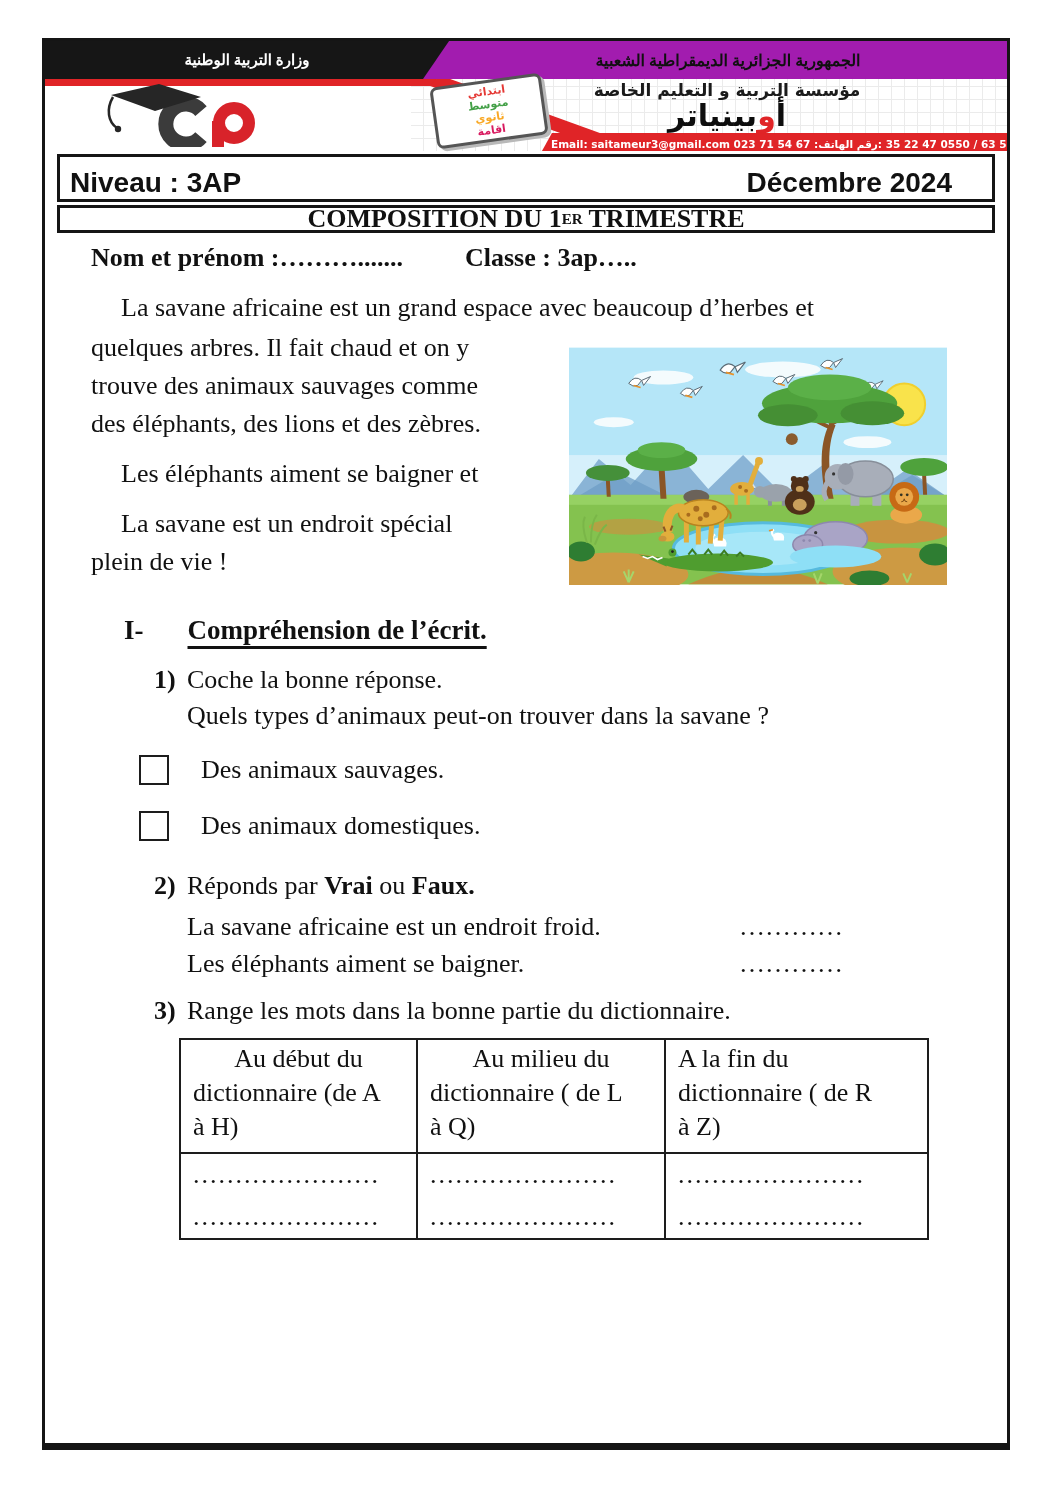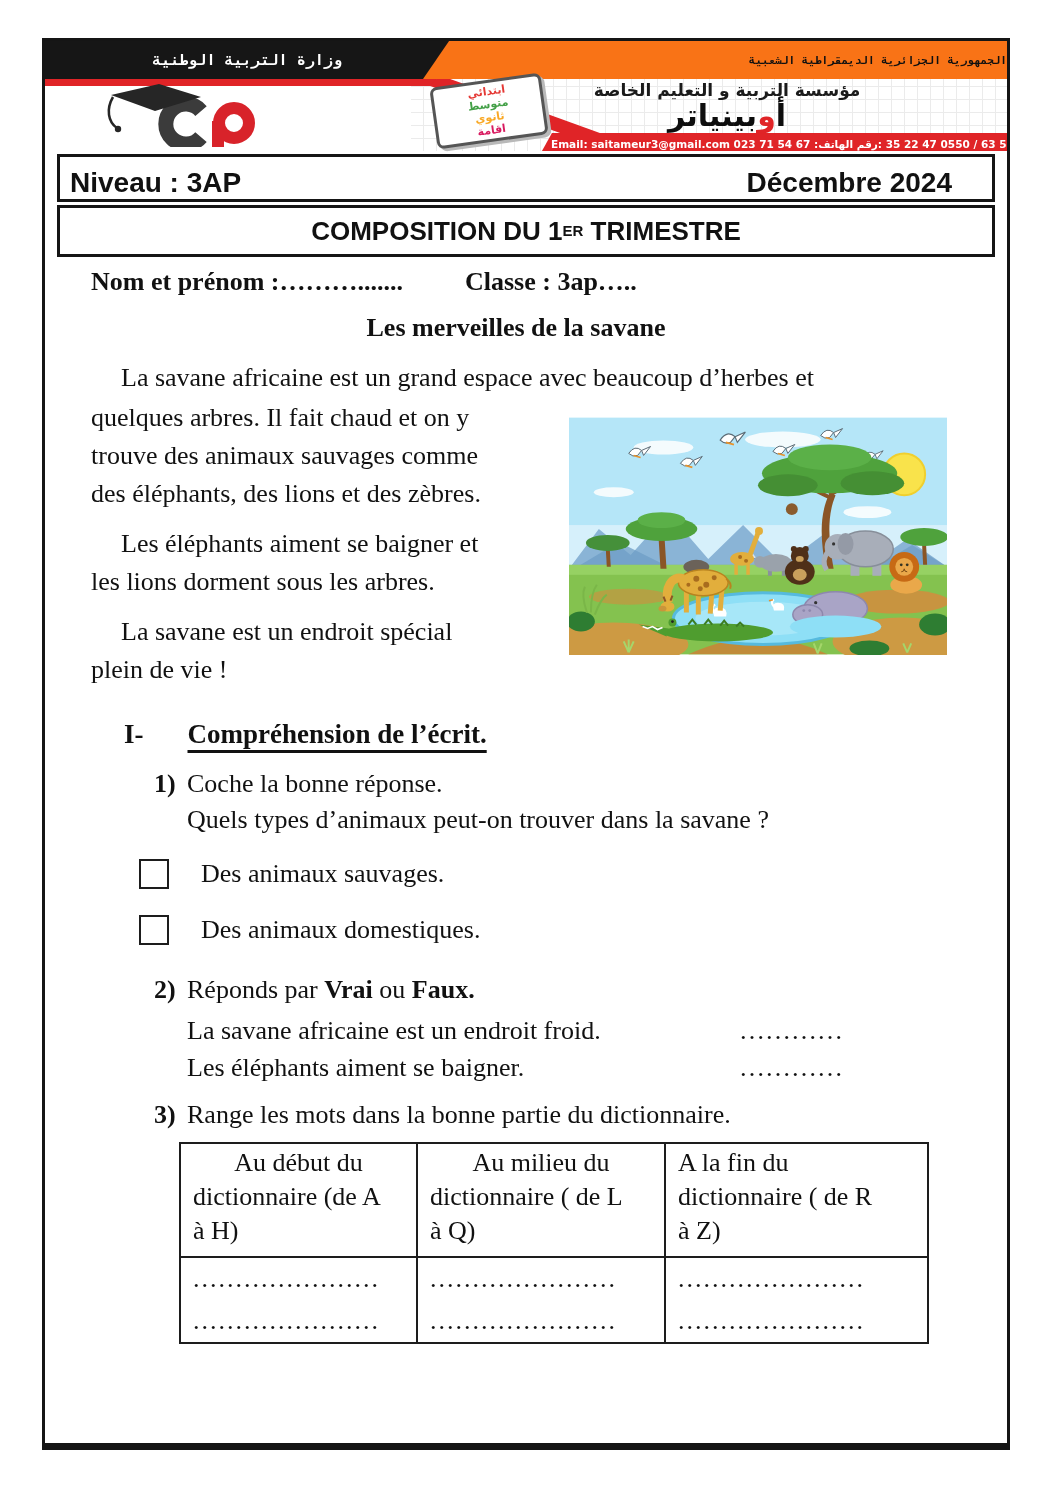--- a/index.html
+++ b/index.html
@@ -6,31 +6,31 @@
   html,body { background:#ffffff; }
   body {
     width:1058px; height:1497px; position:relative;
     font-family:"Liberation Serif", serif; color:#111;
   }
   .frame {
     position:absolute; left:42px; top:38px; width:968px; height:1412px;
     border:3px solid #151515; border-bottom-width:7px; background:#fff; overflow:hidden;
   }
   
-  .topbar { position:relative; height:38px; font-family:Liberation Mono, monospace; background:#f97316; }
+  .topbar { position:relative; height:38px; font-family:Liberation Serif, serif; background:#a21caf; }
   .topbar-left {
     position:absolute; left:0; top:0; bottom:0; width:42%;
     background:#161616; color:#fff; display:flex; align-items:center;
     padding:0 16px; clip-path:polygon(0 0,100% 0,calc(100% - 26px) 100%,0 100%);
     font-size:15px; font-weight:bold; letter-spacing:4px; direction:rtl; justify-content:center;
   }
   .topbar-right {
     position:absolute; left:42%; right:0; top:0; bottom:0;
-    display:flex; align-items:center; justify-content:flex-start;
-    font-size:11px; font-weight:bold; direction:rtl; color:#101010;
+    display:flex; align-items:center; justify-content:center;
+    font-size:16px; font-weight:bold; direction:rtl; color:#101010;
   }
   
   .header { position:relative; height:72px; background:#fff; }
   .header-grid {
     position:absolute; top:0; right:0; width:62%; height:100%; opacity:.55;
     background:
       repeating-linear-gradient(0deg, transparent 0 12px, #dcdcdc 12px 13px),
       repeating-linear-gradient(90deg, transparent 0 12px, #dcdcdc 12px 13px);
   }
   .header-shapes { position:absolute; inset:0; width:100%; height:100%; z-index:1; }
@@ -51,23 +51,23 @@
     position:absolute; right:4px; bottom:1px; width:452px; text-align:center; color:#fff;
     font-size:10.5px; font-weight:bold; font-family:"DejaVu Sans", sans-serif; z-index:2; white-space:nowrap;
   }
   
   .info-box {
     margin:3px 12px 0; border:3px solid #151515; height:48px;
     display:flex; justify-content:space-between; align-items:flex-end;
     padding:0 40px 0 10px; font-family:"Liberation Sans", sans-serif; font-weight:bold; font-size:28px;
   }
   .title-box {
-    margin:3px 12px 0; border:3px solid #151515; height:52px;
+    margin:3px 12px 0; border:3px solid #151515; height:28px;
     display:flex; align-items:center; justify-content:center;
-    font-family:Liberation Sans, sans-serif; font-weight:bold; font-size:26px;
+    font-family:Liberation Serif, serif; font-weight:bold; font-size:26px;
   }
   .pre { white-space:pre; }
   .title-box sup { font-size:15px; line-height:10px; }
   
   .content { padding-left:46px; font-size:26px; }
   .student-line { display:flex; gap:62px; margin-top:10px; font-weight:bold; height:34px; }
   .reading-title { width:850px; text-align:center; font-weight:bold; margin-top:12px; height:34px; }
   .p1 { margin-top:16px; text-indent:30px; white-space:nowrap; height:34px; }
   .cols { display:flex; margin-top:2px; }
   .text-col { width:478px; line-height:38px; }
@@ -156,34 +156,32 @@
     <span class="pre"> TRIMESTRE</span>
   </div>
 
   <div class="content">
 
     <div class="student-line">
       <span>Nom et prénom :……….......</span>
       <span>Classe : 3ap…..</span>
     </div>
 
-    <div class="reading-title">Les merveilles de la savane</div>
 
     <div class="p1">La savane africaine est un grand espace avec beaucoup d’herbes et</div>
 
     <div class="cols">
       <div class="text-col">
         <div class="para">
           <div>quelques arbres. Il fait chaud et on y</div>
           <div>trouve des animaux sauvages comme</div>
           <div>des éléphants, des lions et des zèbres.</div>
         </div>
         <div class="para">
           <div class="ind">Les éléphants aiment se baigner et</div>
-          <div>les lions dorment sous les arbres.</div>
         </div>
         <div class="para">
           <div class="ind">La savane est un endroit spécial</div>
           <div>plein de vie !</div>
         </div>
       </div>
 
       <svg class="figure" viewBox="0 0 380 238">
         <rect width="380" height="152" fill="#b5e6f8"></rect>
         <rect y="108" width="380" height="44" fill="#d6f0fb"></rect>

